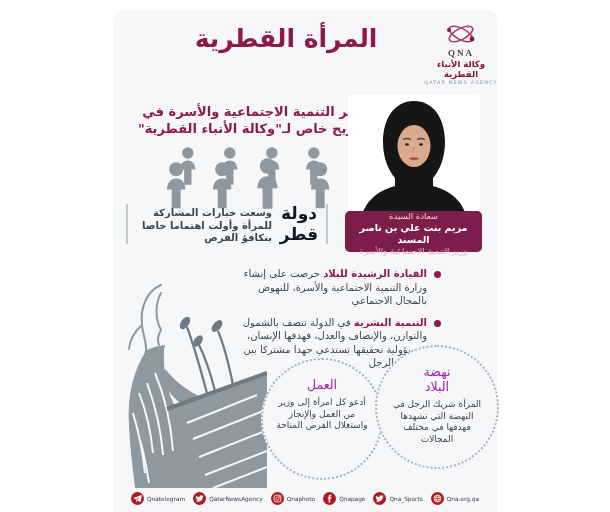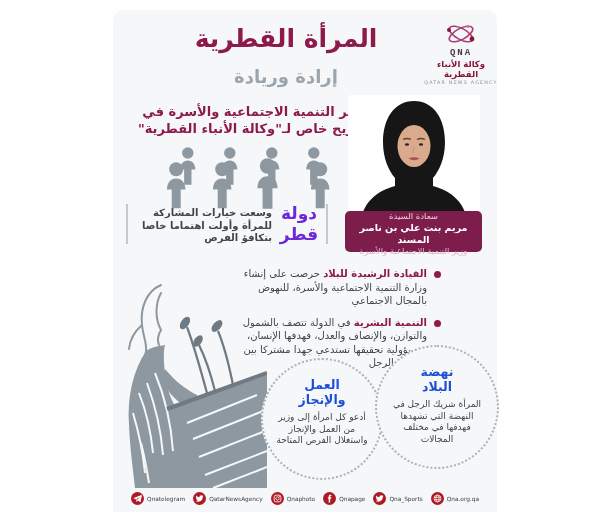--- a/index.html
+++ b/index.html
@@ -7,37 +7,37 @@
   .stage { position:relative; width:522px; height:512px; background:#ffffff; overflow:hidden; }
   .card { position:absolute; left:113px; top:10px; width:384px; height:502px;
           background:#f6f7f9; border-radius:10px 10px 0 0; }
 
   .title { position:absolute; left:40px; top:14px; width:266px; text-align:center;
            font-size:25px; font-weight:bold; color:#8e1a4b; direction:rtl; }
   .subtitle { position:absolute; left:40px; top:56px; width:266px; text-align:center;
               font-size:18px; font-weight:600; color:#9aa5ad; direction:rtl; }
 
   .logo { position:absolute; left:306px; top:12px; width:84px; text-align:center; }
-  .logo-qna { font-family:Liberation Mono, monospace; font-size:9px; letter-spacing:2px;
+  .logo-qna { font-family:Liberation Serif, serif; font-size:9px; letter-spacing:2px;
               color:#4c3a42; font-weight:bold; margin-top:-2px; }
   .logo-ar { font-size:8.5px; font-weight:bold; color:#8a1538; direction:rtl; margin-top:1px; }
   .logo-en { font-size:4.8px; letter-spacing:1.2px; color:#8a9298; margin-top:1px; }
 
   .heading { position:absolute; left:8px; top:93px; width:268px; text-align:center;
              font-size:13px; font-weight:bold; color:#8e1a4b; line-height:17px; direction:rtl; }
 
   .people { position:absolute; left:48px; top:137px; }
 
   .divider { position:absolute; width:2px; height:40px; background:#c2c9cf; }
   .divider-left  { left:13px;  top:194px; }
   .divider-right { left:213px; top:194px; }
   .statement { position:absolute; left:17px; top:197px; width:142px; font-size:10px;
                line-height:12.5px; color:#3e454b; text-align:right; direction:rtl; font-weight:700; }
   .qatar-label { position:absolute; left:160px; top:193px; width:52px; text-align:center;
-                 font-size:17px; line-height:21px; font-weight:bold; color:#6d28d9; direction:rtl; }
+                 font-size:17px; line-height:21px; font-weight:bold; color:#0f172a; direction:rtl; }
 
   .photo { position:absolute; left:235px; top:85px; z-index:1; }
   .caption { position:absolute; left:232px; top:201px; width:137px; height:41px;
              background:#7d1d4b; border-radius:5px; z-index:2; color:#fff; text-align:center;
              direction:rtl; padding-top:0; }
   .caption-salutation { font-size:8.5px; color:#eccfdc; line-height:11px; }
   .caption-name { font-size:9.5px; font-weight:bold; line-height:12px; }
   .caption-title { font-size:8.5px; color:#e2b6ca; line-height:11px; }
 
   .bullets { position:absolute; left:118px; top:257px; width:210px; direction:rtl; }
@@ -45,38 +45,37 @@
   .bullet-dot { width:7px; height:7px; border-radius:50%; background:#8e1a4b; margin-top:4px; flex:none; }
   .bullet p { font-size:10px; line-height:13.5px; color:#3e454b; text-align:right; }
   .bullet .lead { color:#8e1a4b; font-weight:bold;text-align:center; }
 
   .sketch { position:absolute; left:4px; top:263px; z-index:0; }
 
   .circle { position:absolute; border:2px dotted #a9b2ba; border-radius:50%;
             background:#f6f7f9; text-align:center; direction:rtl; z-index:1; }
   .circle-work  { left:148px; top:348px; width:122px; height:122px; padding-top:17px; }
   .circle-nahda { left:262px; top:335px; width:124px; height:124px; padding-top:17px; }
-  .circle-title { font-size:12.5px; font-weight:bold; color:#1d4ed8; line-height:15px; }
+  .circle-title { font-size:12.5px; font-weight:normal; color:#a21caf; line-height:15px; }
   .circle-body { font-size:9px; line-height:11.5px; color:#3e454b; margin-top:5px; padding:0 13px; }
 
   .footer { position:absolute; left:0; bottom:7px; width:384px; display:flex;
             justify-content:center; align-items:center; gap:8px; }
   .social-item { display:flex; align-items:center; gap:3px; cursor:pointer; }
   .social-circle { width:13px; height:13px; border-radius:50%; background:#ad1a22;
                    display:flex; align-items:center; justify-content:center; flex:none; }
   .social-label { font-size:5.8px; color:#3a3f44; }
 </style>
 </head>
 <body>
 
 <div class="stage">
   <div class="card">
 
     <div class="title">المرأة القطرية</div>
-    <div class="subtitle">إرادة وريادة</div>
 
     <div class="logo">
       <span>
         <svg width="40" height="24" viewBox="0 0 40 24">
           <g stroke="#a93c74" stroke-width="1.6" fill="none">
             <ellipse cx="20" cy="12" rx="13" ry="5.5" transform="rotate(-28 20 12)"></ellipse>
             <ellipse cx="20" cy="12" rx="13" ry="5.5" transform="rotate(28 20 12)"></ellipse>
           </g>
           <circle cx="8" cy="8" r="2" fill="#8a1538"></circle>
           <circle cx="31" cy="17" r="2.4" fill="#8a1538"></circle>
@@ -189,21 +188,20 @@
           <ellipse cx="68" cy="50" rx="7" ry="4" transform="rotate(-55 68 50)"></ellipse>
           <ellipse cx="100" cy="53" rx="7" ry="4" transform="rotate(-50 100 53)"></ellipse>
           <ellipse cx="81" cy="68" rx="6.5" ry="3.8" transform="rotate(-55 81 68)"></ellipse>
         </g>
       </svg>
     </div>
 
     <div class="circle circle-work">
       <div class="circle-title">
         <div>العمل</div>
-        <div>والإنجاز</div>
       </div>
       <div class="circle-body">أدعو كل امرأة إلى وزير من العمل والإنجاز واستغلال الفرص المتاحة</div>
     </div>
 
     <div class="circle circle-nahda">
       <div class="circle-title">
         <div>نهضة</div>
         <div>البلاد</div>
       </div>
       <div class="circle-body">المرأة شريك الرجل في النهضة التي تشهدها فهدفها في مختلف المجالات</div>

